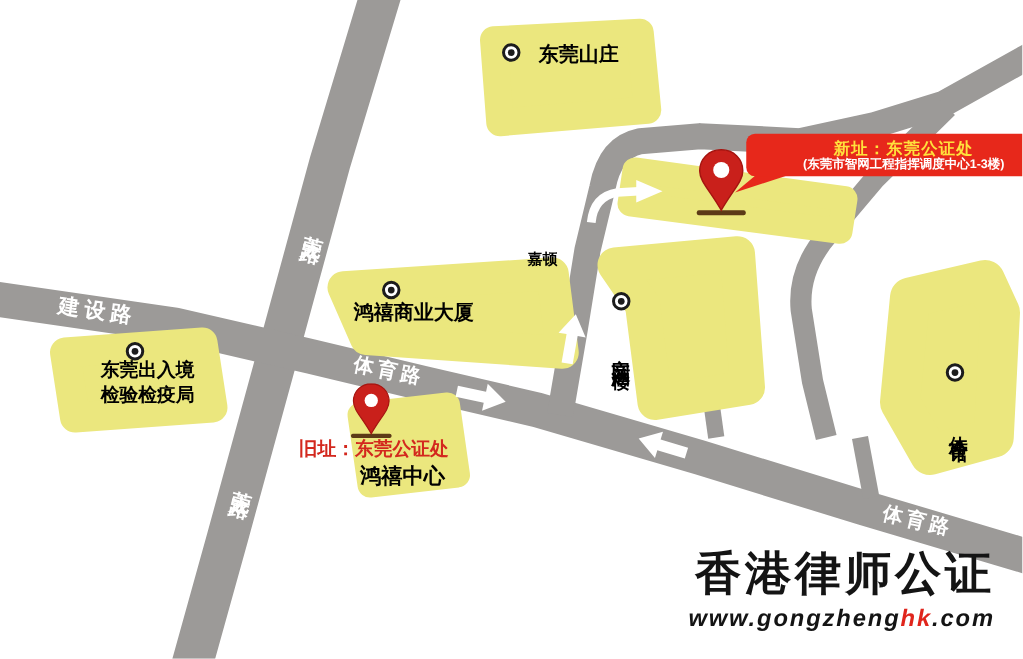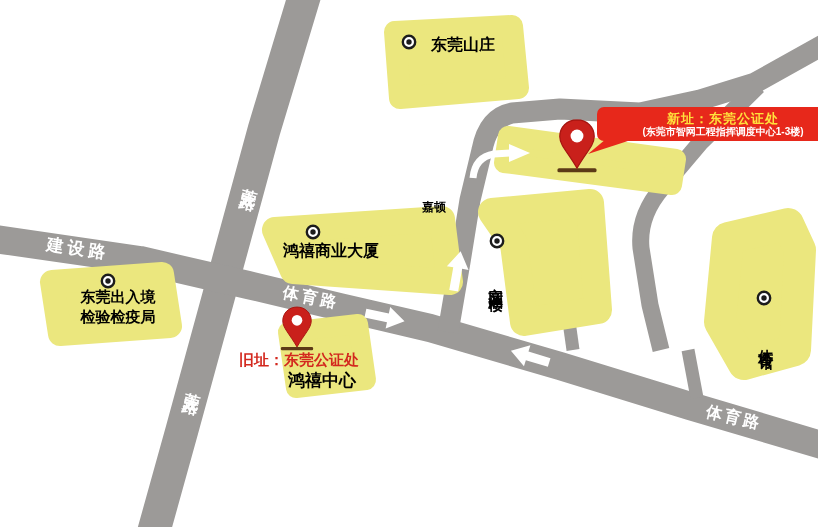--- a/index.html
+++ b/index.html
@@ -111,14 +111,18 @@
   <div class="label road-label" style="left:311px;top:298px;font-size:16px;letter-spacing:3px;transform:translate(-50%,-50%) rotate(11deg);">体育路</div>
   <div class="label road-label" style="left:734px;top:418px;font-size:16px;letter-spacing:3px;transform:translate(-50%,-50%) rotate(13deg);">体育路</div>
 
   <div class="label old-site" style="left:299px;top:360px;">旧址：东莞公证处</div>
 
   <div class="callout">
     <div class="t1">新址：东莞公证处</div>
     <div class="t2">(东莞市智网工程指挥调度中心1-3楼)</div>
   </div>
 
+  <div class="logo">
+    <div class="title">香港律师公证</div>
+    <div class="url"><span>www.gongzheng</span><span class="hl">hk</span><span>.com</span></div>
+  </div>
 
 </div>
 
 </body></html>

